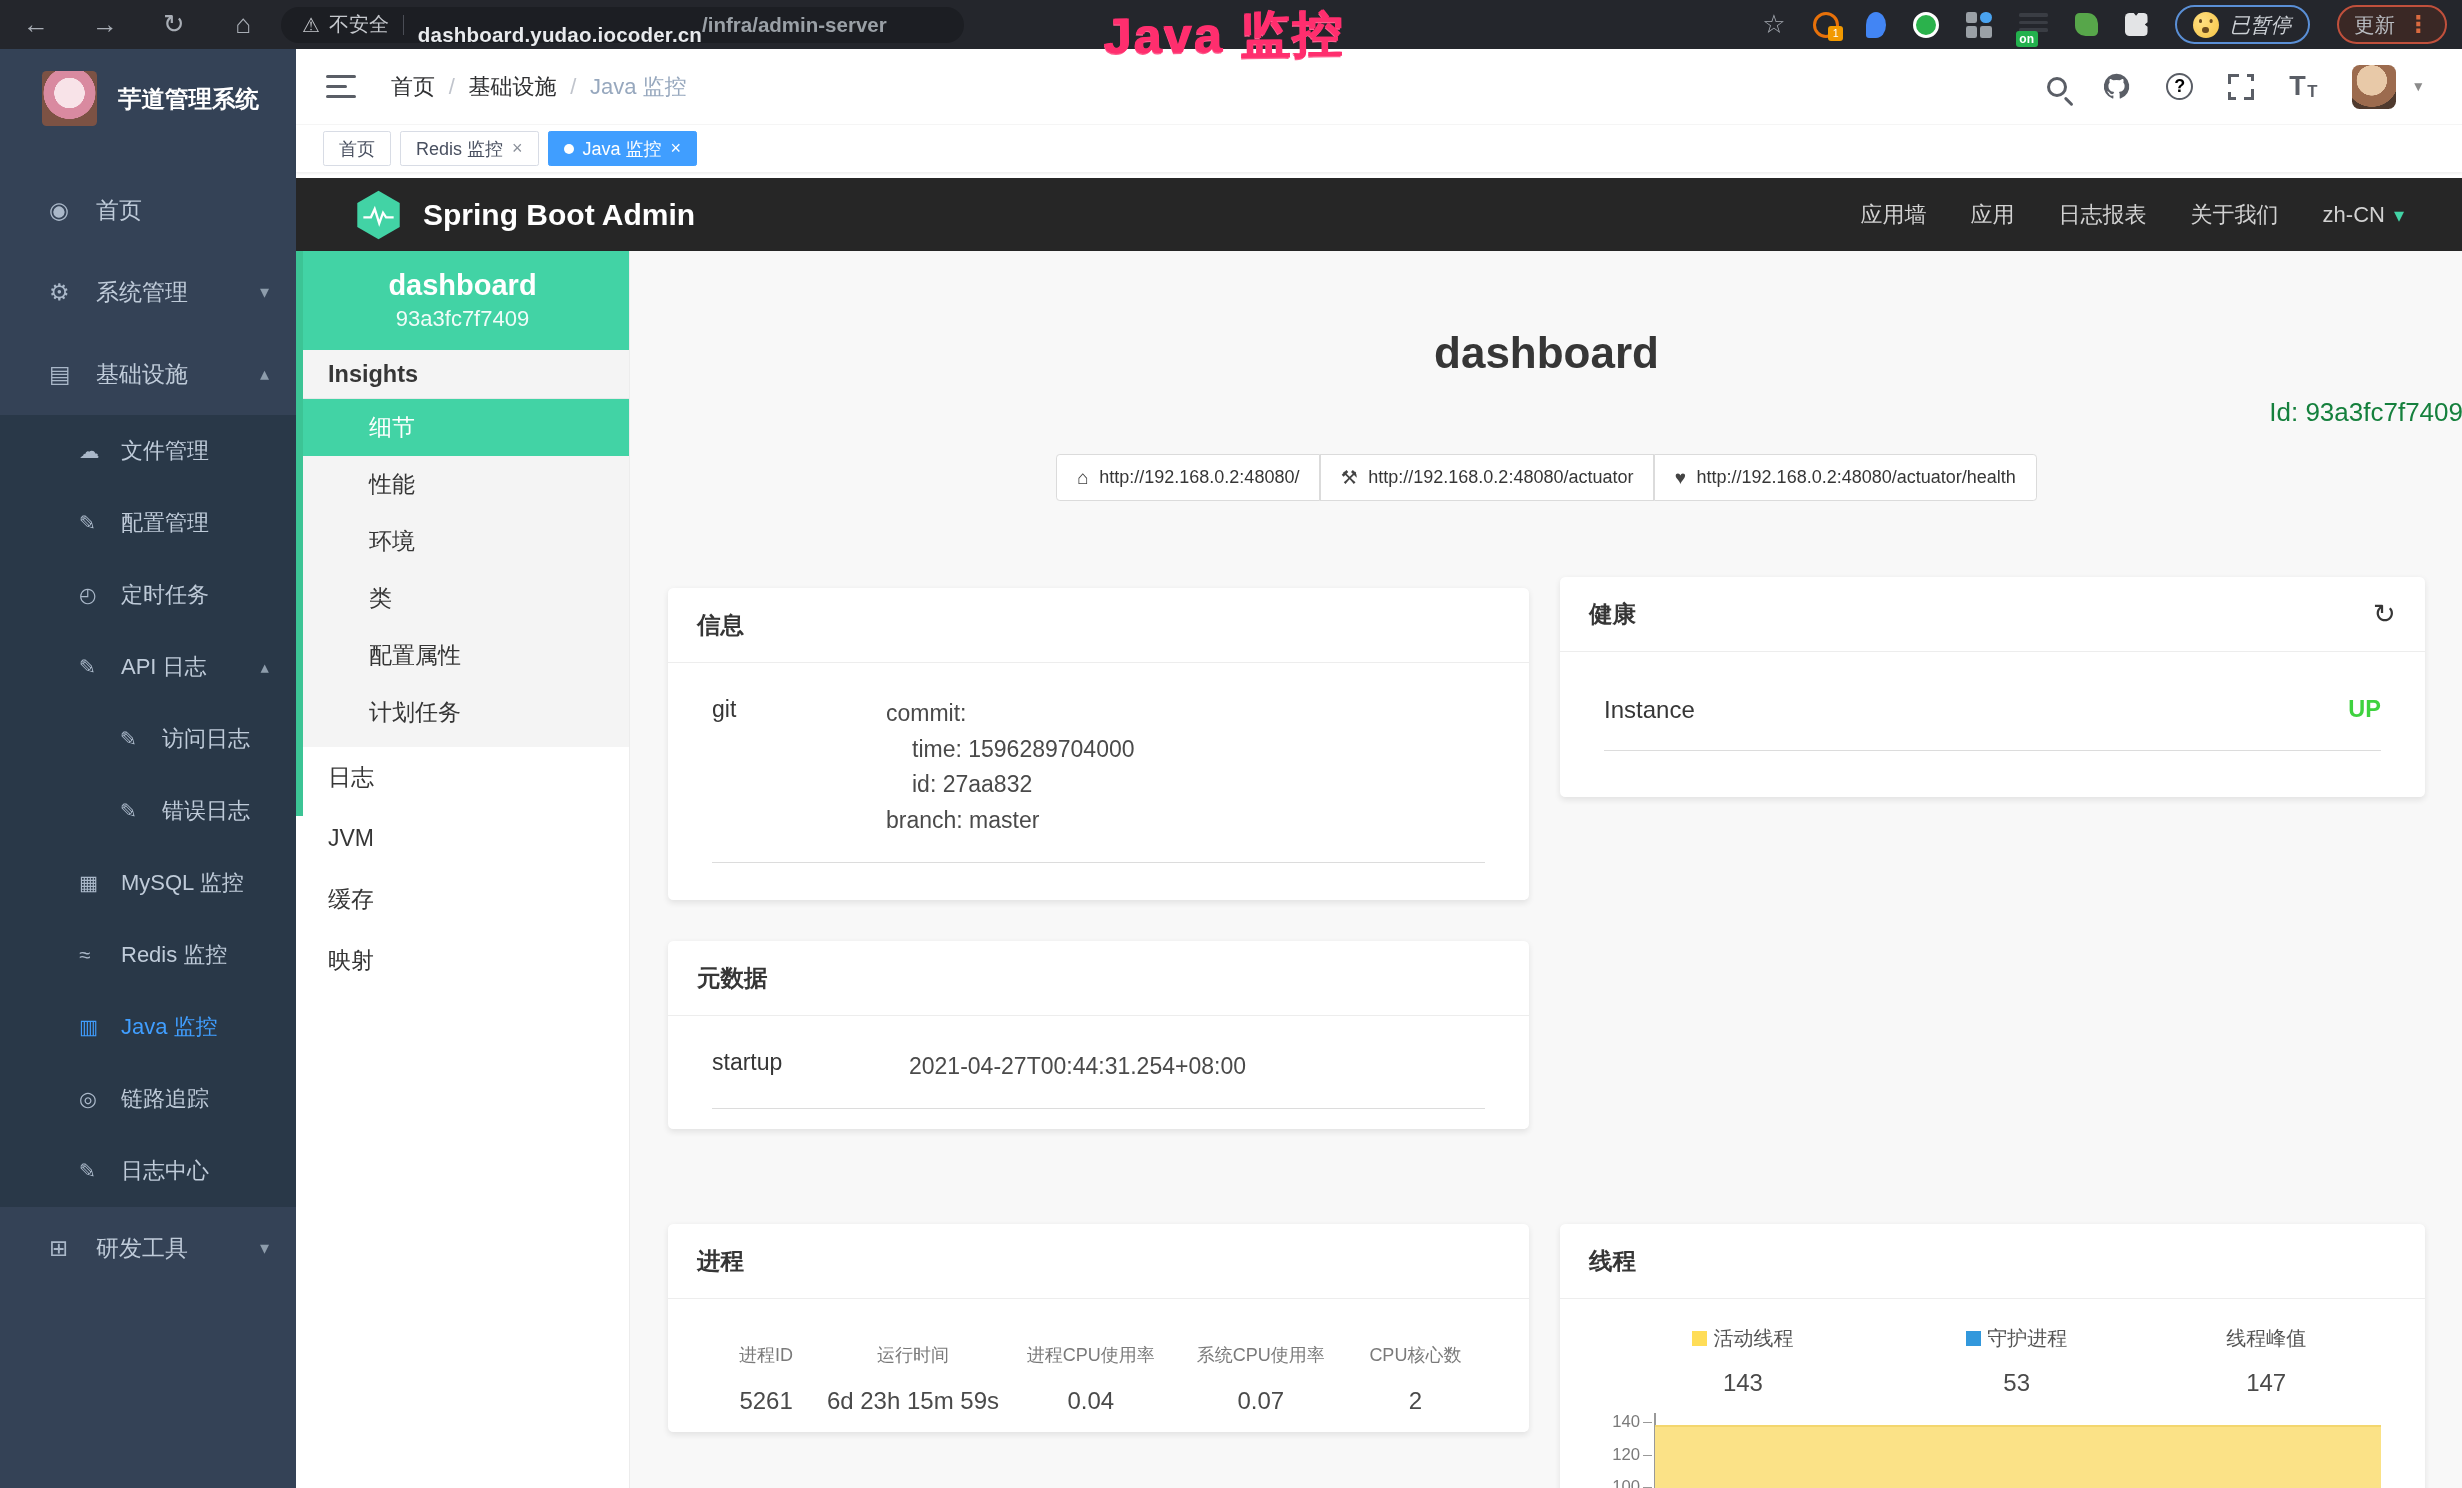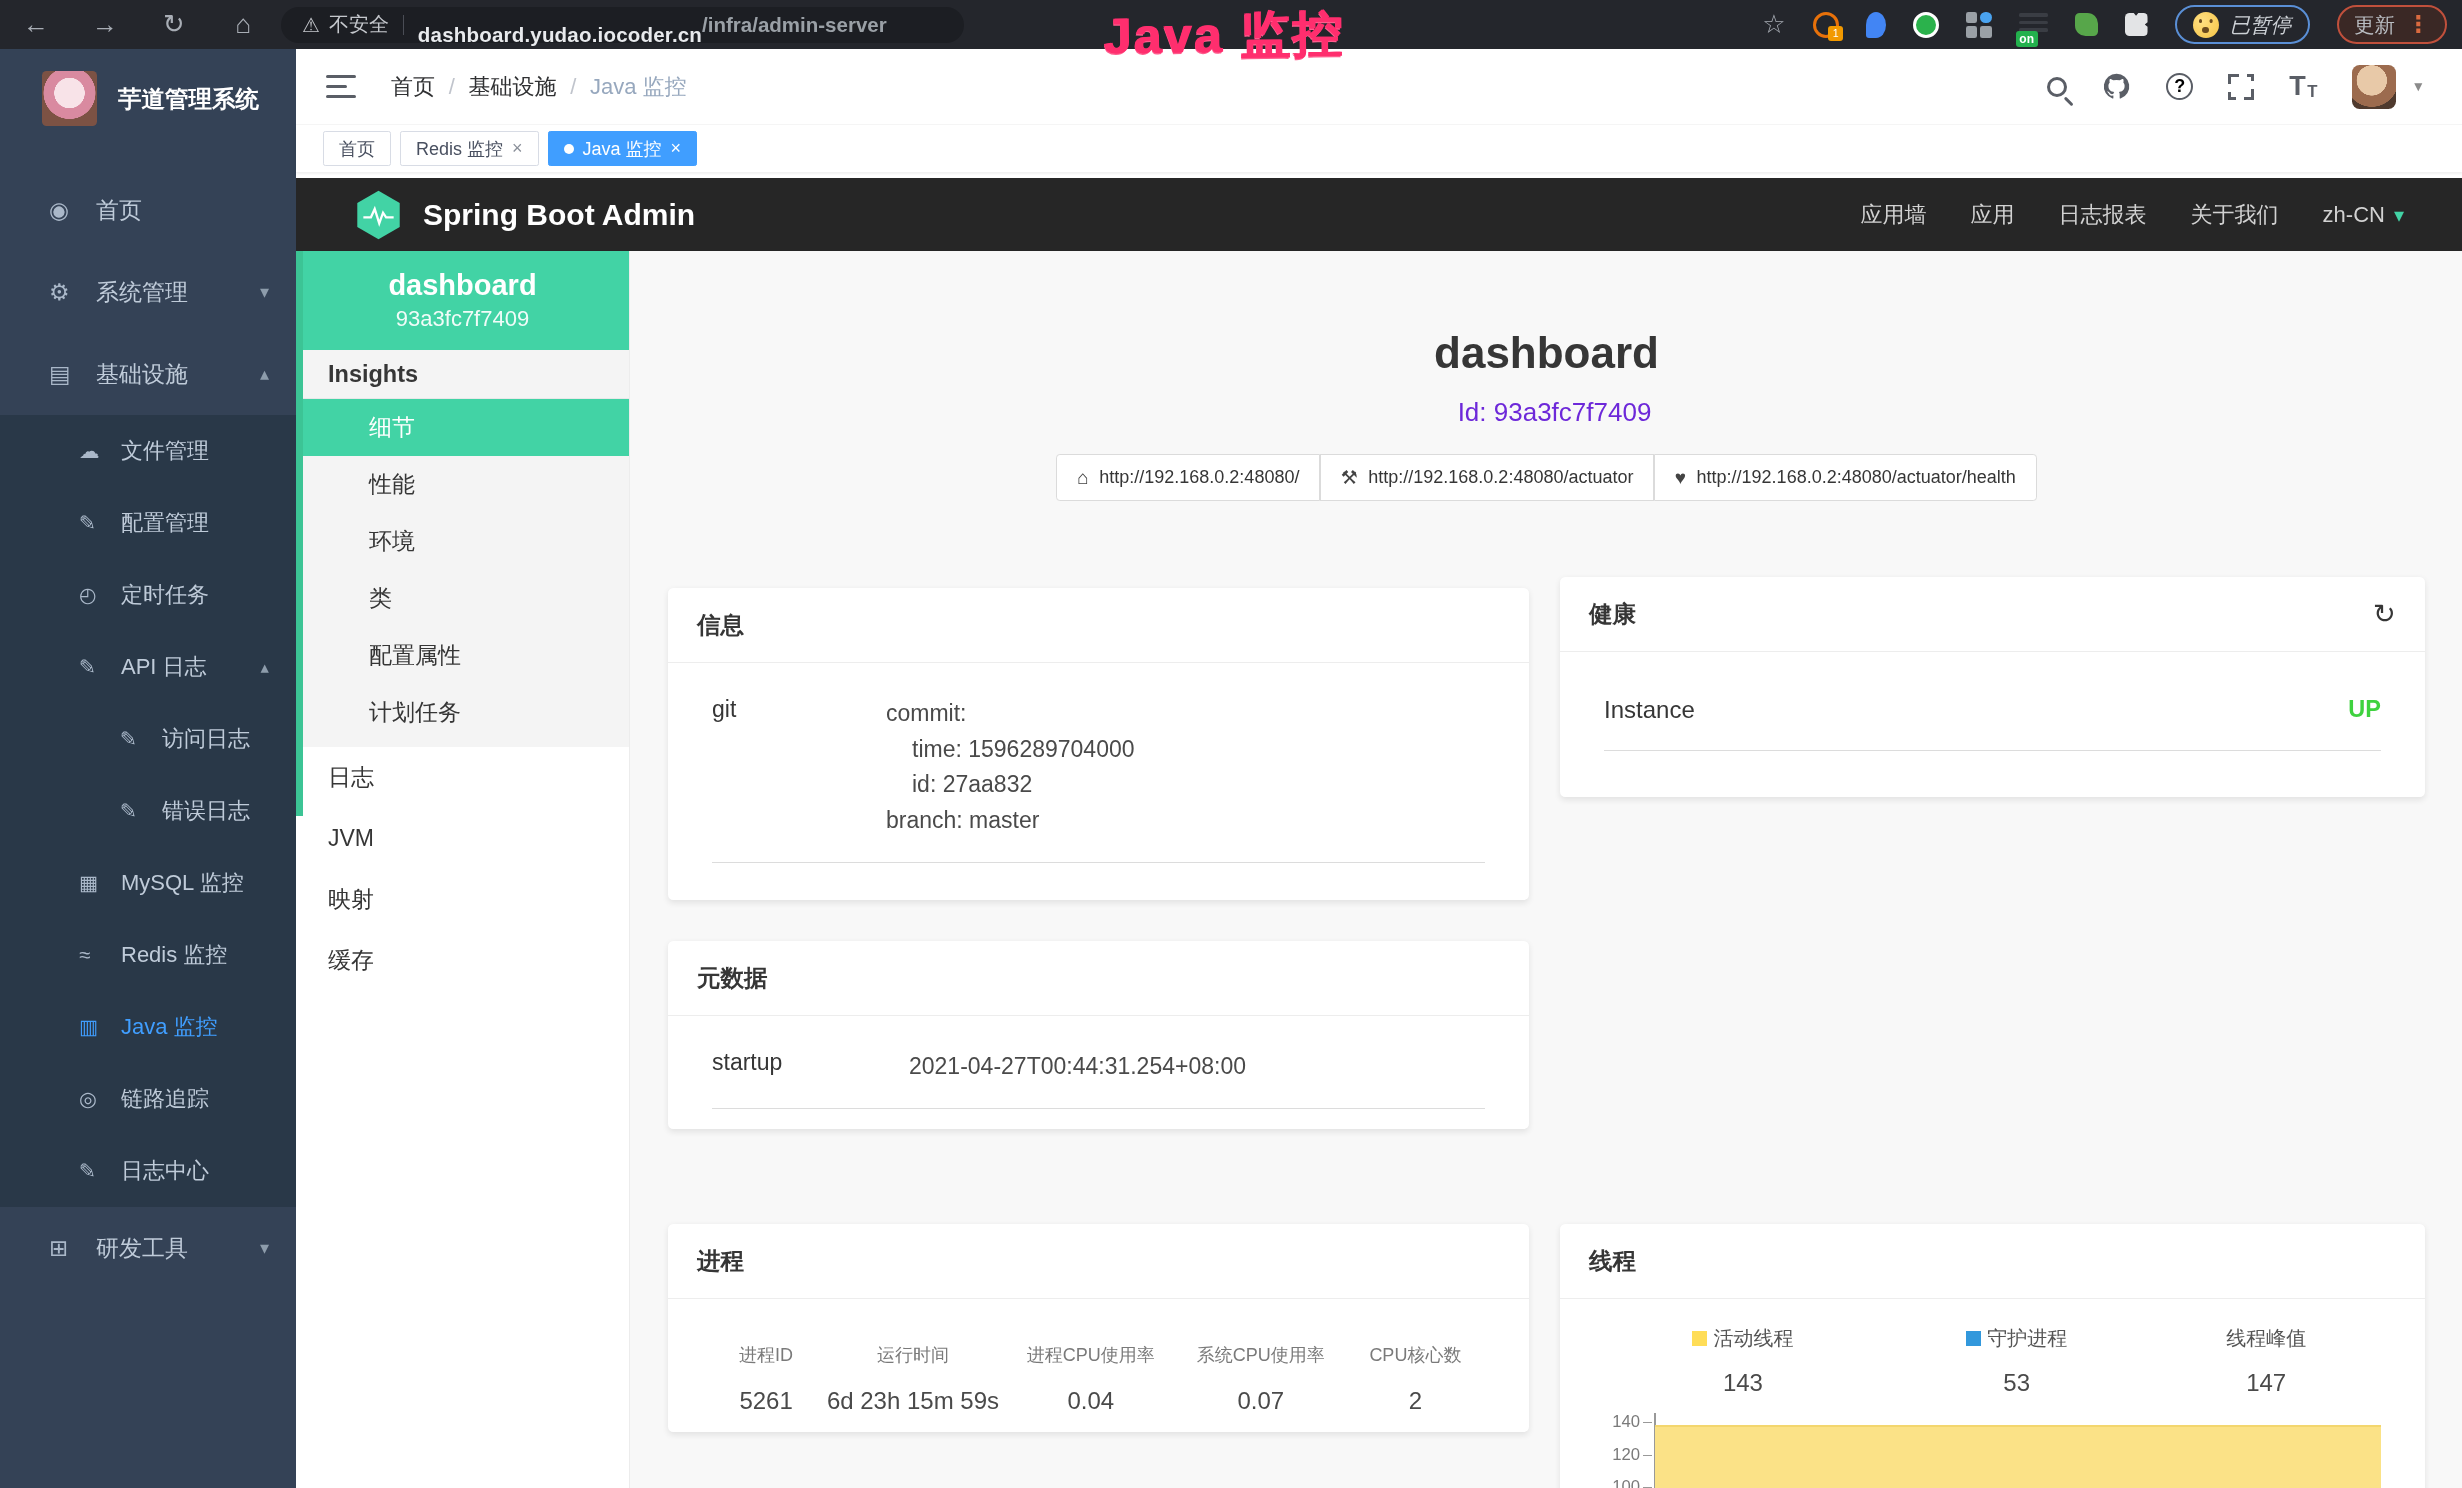--- a/index.html
+++ b/index.html
@@ -138,21 +138,21 @@
   .insights-group { background:#f4f4f4; padding-bottom:6px; }
   .group-label { height:49px; display:flex; align-items:center; padding-left:32px;
     font-size:23.5px; font-weight:700; color:#363636; border-bottom:0.8px solid #e8e8e8; }
   .g-item { height:57px; display:flex; align-items:center; padding-left:73px; font-size:23px; color:#363636; }
   .g-item.selected { background:#42d3a5; color:#fff; }
   .w-item { height:61px; display:flex; align-items:center; padding-left:32px; font-size:23px; color:#363636; }
 
   .sba-main { position:absolute; top:0; left:334px; right:0; bottom:0; background:#f8f8f8; overflow:hidden; }
   .big-title { position:absolute; top:77px; left:0; right:0; text-align:center;
     font-size:44px; font-weight:700; color:#363636; }
-  .id-line { position:absolute; top:146px; left:0; right:0; text-align:center; font-size:26px; color:#6d28d9;padding-left:16px; }
+  .id-line { position:absolute; top:146px; left:0; right:0; text-align:right; font-size:26px; color:#15803d;padding-left:16px; }
   .btn-group { position:absolute; top:203px; left:0; right:0; display:flex; justify-content:center; }
   .lbtn { background:#fff; border:0.8px solid #dbdbdb; height:47px; display:flex; align-items:center;
     gap:10.6px; padding:0 20px; font-size:18px; color:#363636; margin-left:-0.8px; }
   .lbtn:first-child { border-radius:3.8px 0 0 3.8px; margin-left:0; }
   .lbtn:last-child { border-radius:0 3.8px 3.8px 0; }
   .lbtn .li { font-size:19px; color:#444; }
 
   .card { position:absolute; background:#fff; border-radius:5.3px;
     box-shadow:0 2.3px 6.8px rgba(0,0,0,.09); overflow:hidden; }
   .card-h { display:flex; align-items:center; justify-content:space-between;
@@ -401,22 +401,22 @@
           <div class="group-label">Insights</div>
           <div class="g-item selected">细节</div>
           <div class="g-item">性能</div>
           <div class="g-item">环境</div>
           <div class="g-item">类</div>
           <div class="g-item">配置属性</div>
           <div class="g-item">计划任务</div>
         </div>
         <div class="w-item">日志</div>
         <div class="w-item">JVM</div>
+        <div class="w-item">缓存</div>
         <div class="w-item">映射</div>
-        <div class="w-item">缓存</div>
       </div>
 
       <div class="sba-main">
         <div class="big-title">dashboard</div>
         <div class="id-line">Id: 93a3fc7f7409</div>
 
         <div class="btn-group">
           <span class="lbtn">
             <span class="li">⌂</span>
             <span>http://192.168.0.2:48080/</span>

